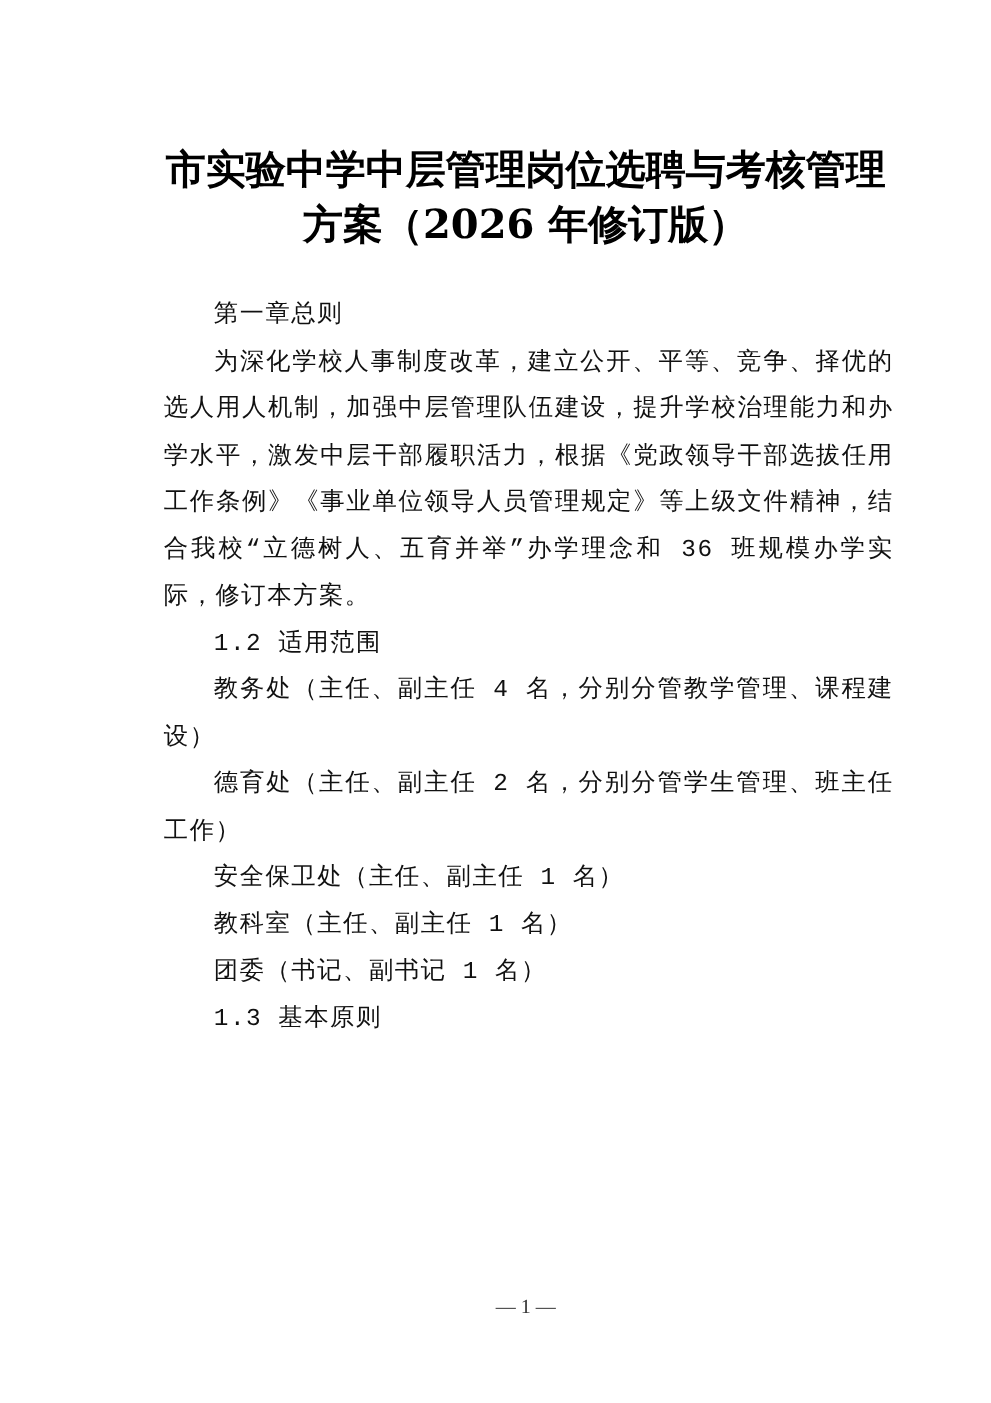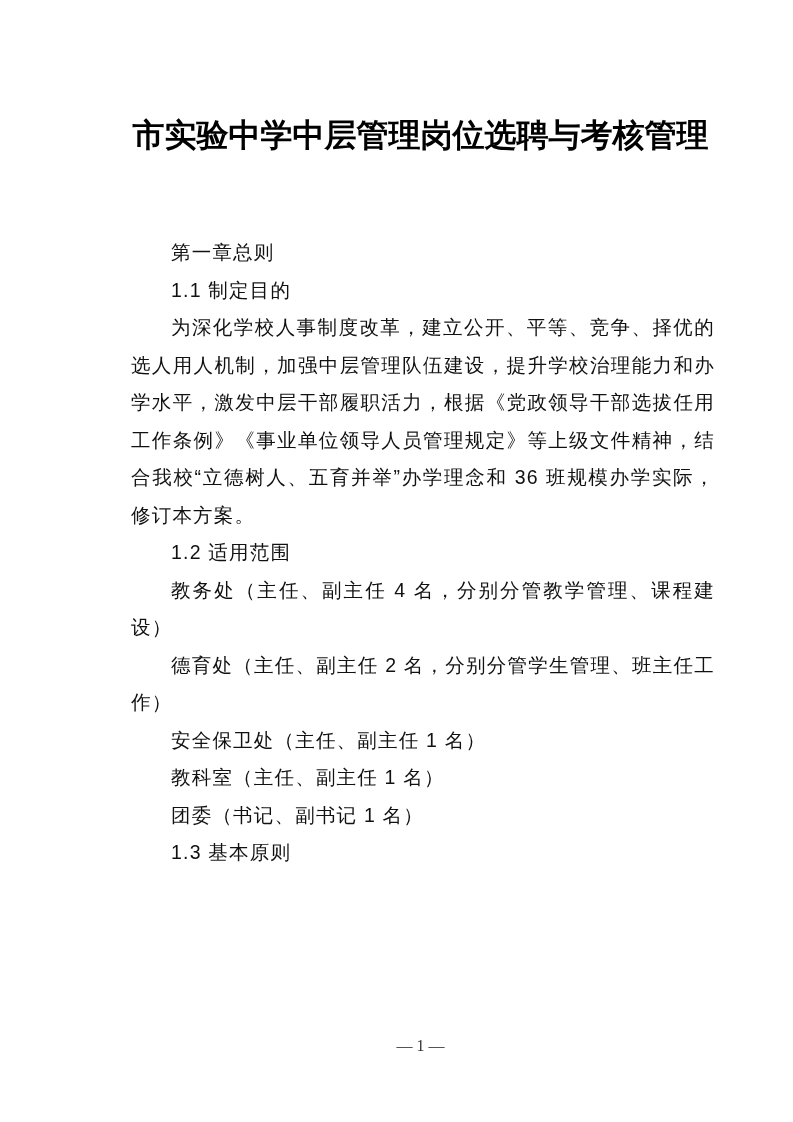--- a/index.html
+++ b/index.html
@@ -36,21 +36,21 @@
       color: #000000;
     }
     .title-line-1 { top: 113px; }
     .title-line-2 { top: 157px; }
 
     .body-text {
       position: absolute;
       left: 107px;
       width: 584px;
       top: 234px;
-      font-family: Liberation Sans, sans-serif;
+      font-family: Liberation Mono, monospace;
       font-size: 19.5px;
       line-height: 37.5px;
       color: #111111;
     }
     .para {
       margin: 0;
       padding: 0;
       text-align: justify;
       text-align-last: left;
       letter-spacing: 1.2px;
@@ -67,24 +67,24 @@
       font-family: "Liberation Serif", "DejaVu Serif", serif;
       font-size: 16px;
       color: #333333;
     }
   </style>
 </head>
 <body>
 
 <div class="page">
   <div class="title title-line-1">市实验中学中层管理岗位选聘与考核管理</div>
+  <div class="title title-line-2">方案（2026 年修订版）</div>
 
   <div class="body-text">
     <p class="para indent">第一章总则</p>
-    <p class="para indent">1.1 制定目的</p>
     <p class="para indent">为深化学校人事制度改革，建立公开、平等、竞争、择优的选人用人机制，加强中层管理队伍建设，提升学校治理能力和办学水平，激发中层干部履职活力，根据《党政领导干部选拔任用工作条例》《事业单位领导人员管理规定》等上级文件精神，结合我校“立德树人、五育并举”办学理念和 36 班规模办学实际，修订本方案。</p>
     <p class="para indent">1.2 适用范围</p>
     <p class="para indent">教务处（主任、副主任 4 名，分别分管教学管理、课程建设）</p>
     <p class="para indent">德育处（主任、副主任 2 名，分别分管学生管理、班主任工作）</p>
     <p class="para indent">安全保卫处（主任、副主任 1 名）</p>
     <p class="para indent">教科室（主任、副主任 1 名）</p>
     <p class="para indent">团委（书记、副书记 1 名）</p>
     <p class="para indent">1.3 基本原则</p>
   </div>
 

